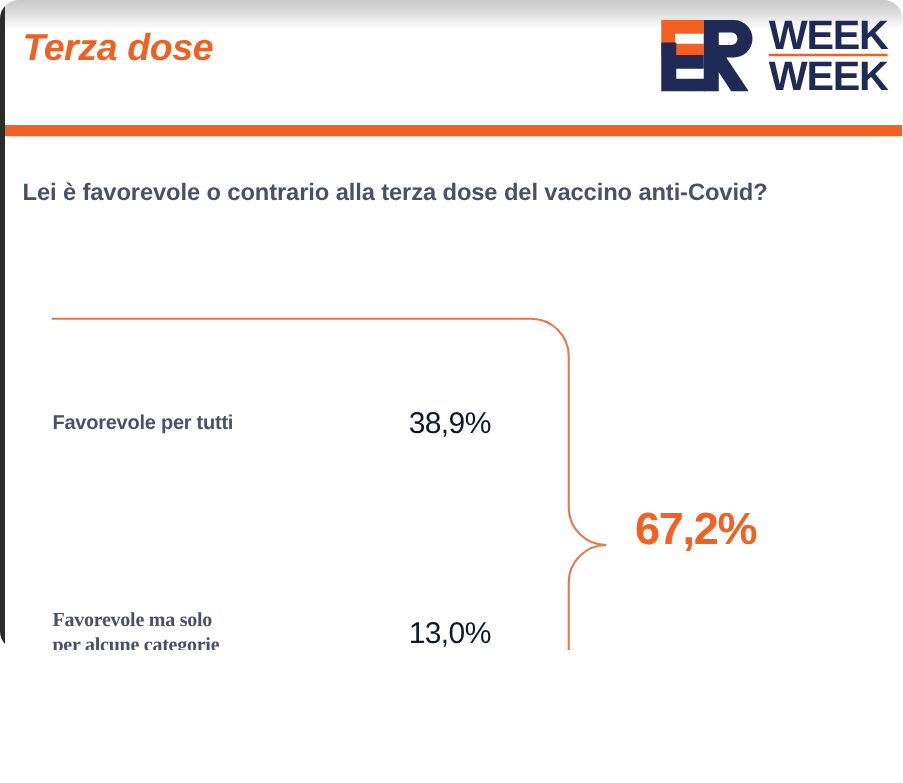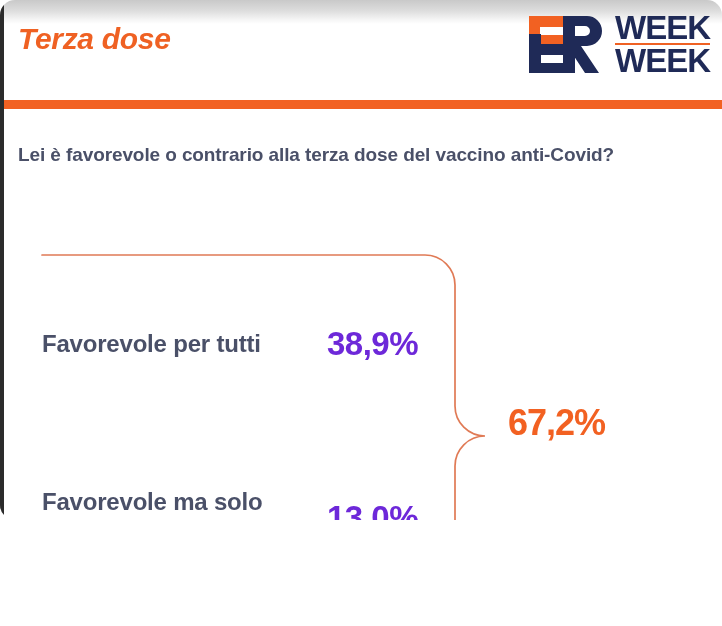--- a/index.html
+++ b/index.html
@@ -102,38 +102,38 @@
     pointer-events: none;
   }
 
   
   .row {
     position: absolute;
     display: flex;
     align-items: center;
   }
   .row-label {
-    font-size: 24px;
+    font-size: 16px;
     font-weight: bold;
     color: #4a5068;
     letter-spacing: -0.2px;
     line-height: 1.28;
   }
   .row-value {
-    font-size: 33px;
-    font-weight: bold;
-    color: #6d28d9;
+    font-size: 24px;
+    font-weight: normal;
+    color: #0f172a;
     letter-spacing: -0.5px;
     white-space: nowrap;
   }
 
   #row-1 { left: 42px; top: 325px; width: 420px; }
   #row-1 .row-label { width: 285px; }
   #row-2 { left: 42px; top: 487px; width: 420px; }
-  #row-2 .row-label { width: 285px; white-space: pre-line; }
+  #row-2 .row-label { width: 285px; white-space: pre-line; font-family: Liberation Serif, serif; }
 
   .total {
     position: absolute;
     left: 508px; top: 402px;
     font-size: 36px;
     font-weight: bold;
     color: #f26122;
     letter-spacing: -1px;
     white-space: nowrap;
   }

